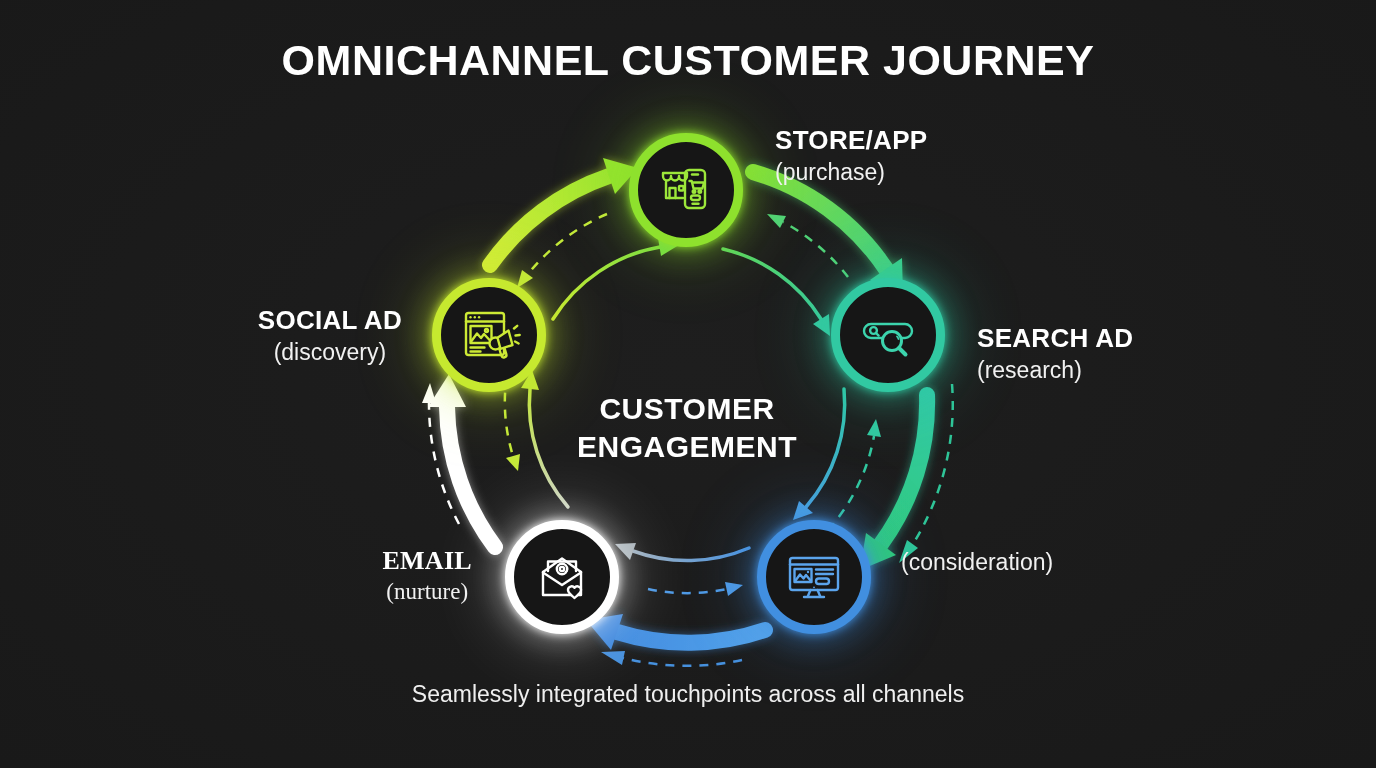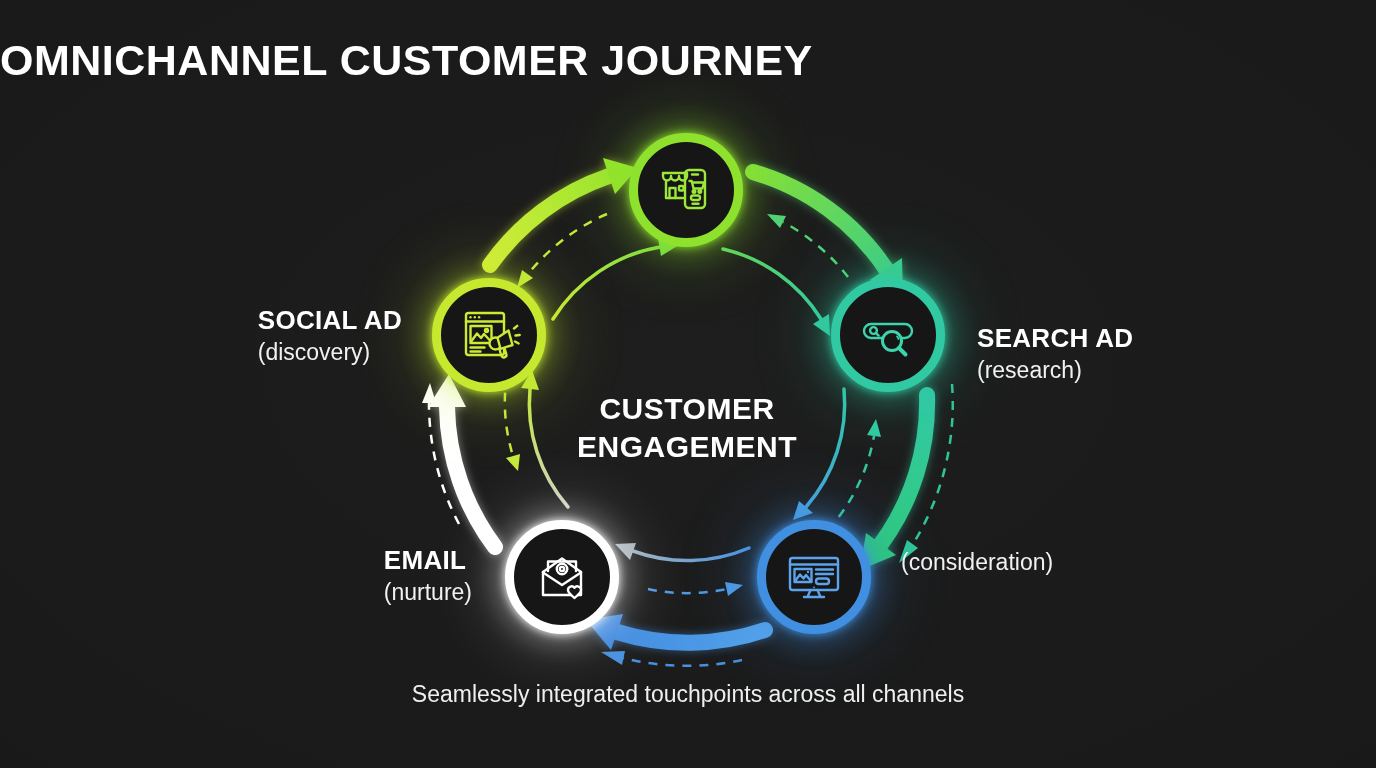--- a/index.html
+++ b/index.html
@@ -2,21 +2,21 @@
 <html><head>
 <meta charset="utf-8">
 <style>
   html,body{margin:0;padding:0;background:#111;}
   .canvas{
     position:relative;width:1376px;height:768px;overflow:hidden;
     background:radial-gradient(ellipse at 50% 48%, #1e1e1e 0%, #1b1b1b 60%, #191919 100%);
     font-family:"Liberation Sans", sans-serif;color:#fff;
   }
   .title{
-    position:absolute;top:36px;left:0;width:100%;
+    position:absolute;top:36px;left:0;width:100%;text-align:center;
     font-size:43px;font-weight:800;letter-spacing:0.5px;color:#ffffff;margin:0;
   }
   svg.arrows{position:absolute;left:0;top:0;}
   
   .node{
     position:absolute;width:96px;height:96px;border-radius:50%;
     background:#161616;border:9px solid #fff;display:flex;align-items:center;justify-content:center;
   }
   .node svg{display:block;}
   .node-store  {left:629px;top:133px;border-color:#8ee12d;color:#9ce73a;
@@ -29,22 +29,22 @@
     box-shadow:0 0 10px 0 #ffffff,0 0 32px 4px rgba(255,255,255,.45),0 0 70px 12px rgba(255,255,255,.20);}
   .node-social {left:432px;top:278px;border-color:#c6e92f;color:#cdea35;
     box-shadow:0 0 10px 0 #c6e92f,0 0 32px 4px rgba(198,233,47,.45),0 0 70px 12px rgba(198,233,47,.22);}
   
   .node-label{position:absolute;line-height:1.15;}
   .node-label .lbl{font-size:26px;font-weight:800;letter-spacing:0.3px;color:#ffffff;}
   .node-label .sub{font-size:23px;font-weight:400;color:#f1f1f1;margin-top:3px;}
   .lab-store  {left:775px;top:126px;text-align:left;}
   .lab-search {left:977px;top:324px;text-align:left;}
   .lab-display{left:901px;top:546px;text-align:left;}
-  .lab-email  {right:904px;top:546px;text-align:left;}
-  .lab-social {right:974px;top:306px;text-align:left;}
+  .lab-email  {right:904px;top:546px;text-align:center;font-family:Liberation Serif, serif;}
+  .lab-social {right:974px;top:306px;text-align:center;}
   .center-text{
     position:absolute;left:507px;top:354px;width:360px;text-align:center;
     font-size:30px;font-weight:800;letter-spacing:0.5px;line-height:1.25;color:#ffffff;margin-top:36px;
   }
   .caption{
     position:absolute;left:0;top:678px;width:100%;text-align:center;
     font-size:23px;font-weight:400;color:#efefef;line-height:1.4;
   }
 </style>
 </head>
@@ -228,20 +228,24 @@
       <path d="M14.5 38 l5.5 -7.5 l4 4.5 l3 -4 l6.5 7"></path>
       <circle cx="29.5" cy="27.5" r="1.5"></circle>
       <path d="M13.5 44.5 h14 M13.5 48.5 h10"></path>
       <circle cx="38.5" cy="40.5" r="6" fill="#161616"></circle>
       <path d="M40.5 34.8 L51.5 27.5 L55.5 42 L43.5 45.8 Z" fill="#161616"></path>
       <path d="M42.5 46.5 l1.8 6 a2.6 2.6 0 0 0 5 -1.5 l-1.5 -5"></path>
       <path d="M57 25.5 l3.2 -2.7 M58.5 32.5 l4.2 -0.5 M58 38.5 l3.6 2"></path>
     </svg>
   </div>
 
+  <div class="node-label lab-store">
+    <div class="lbl">STORE/APP</div>
+    <div class="sub">(purchase)</div>
+  </div>
   <div class="node-label lab-search">
     <div class="lbl">SEARCH AD</div>
     <div class="sub">(research)</div>
   </div>
   <div class="node-label lab-display">
     <div class="sub">(consideration)</div>
   </div>
   <div class="node-label lab-email">
     <div class="lbl">EMAIL</div>
     <div class="sub">(nurture)</div>

